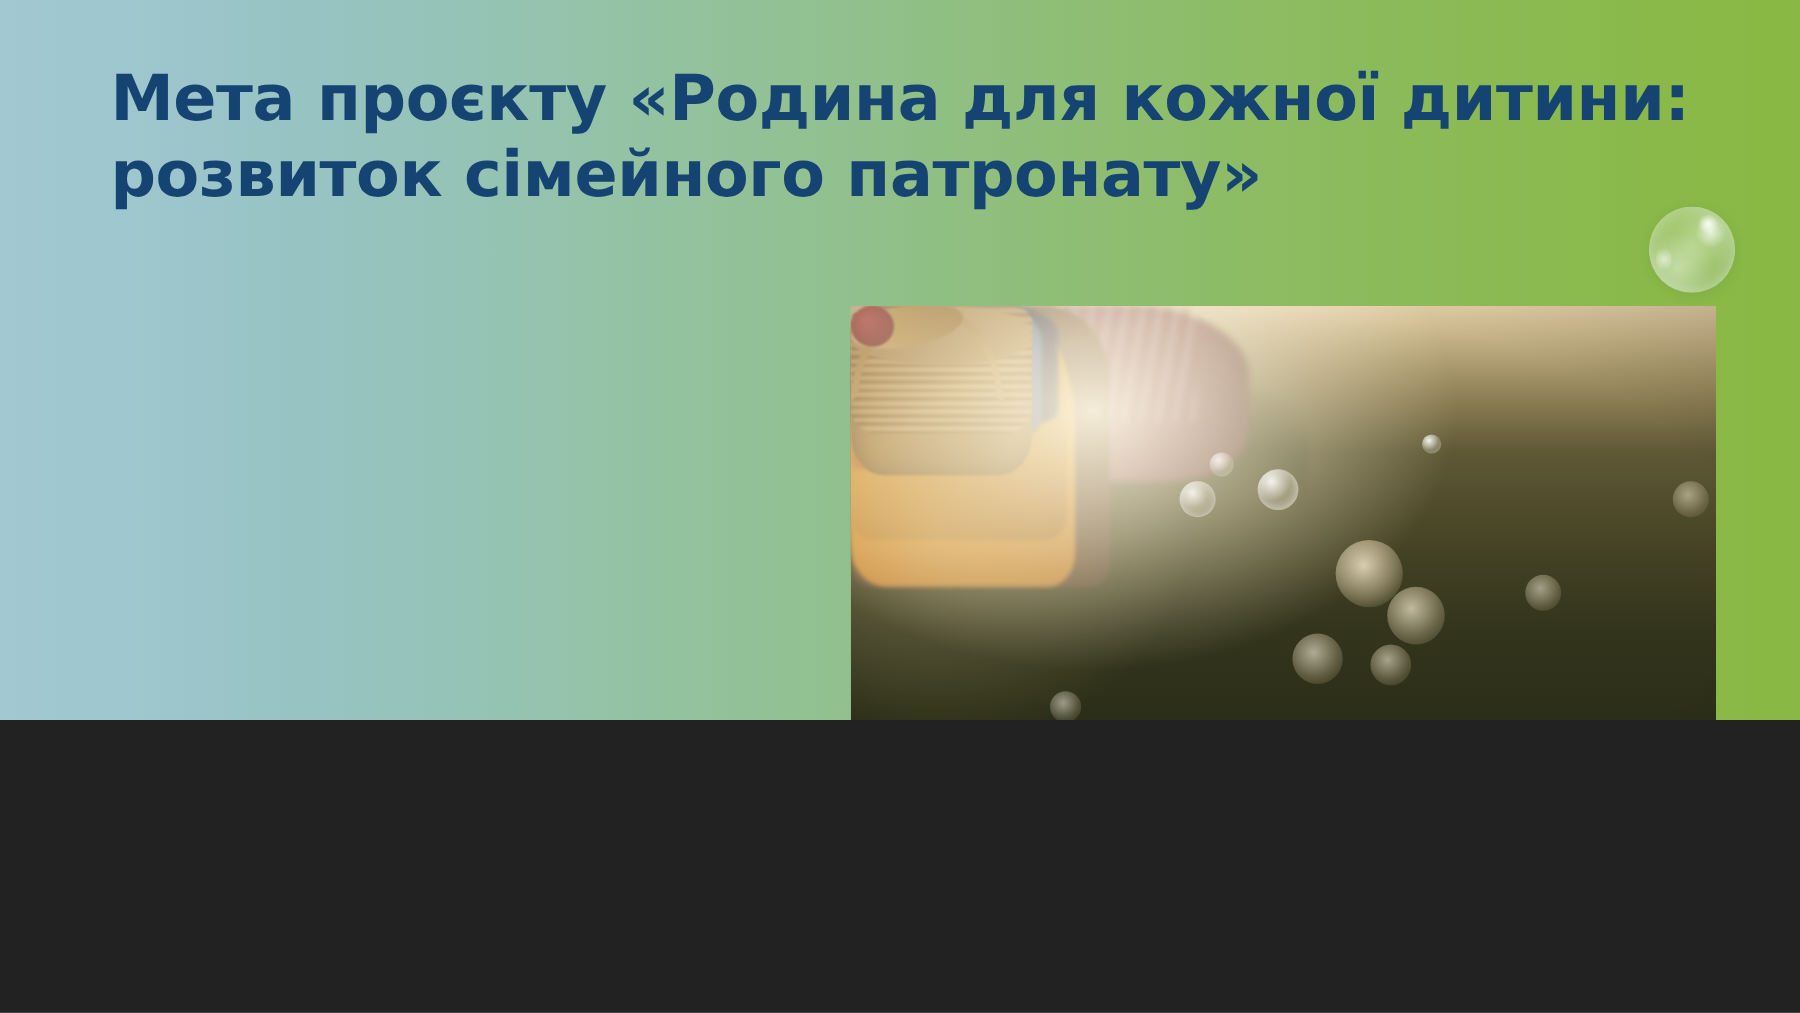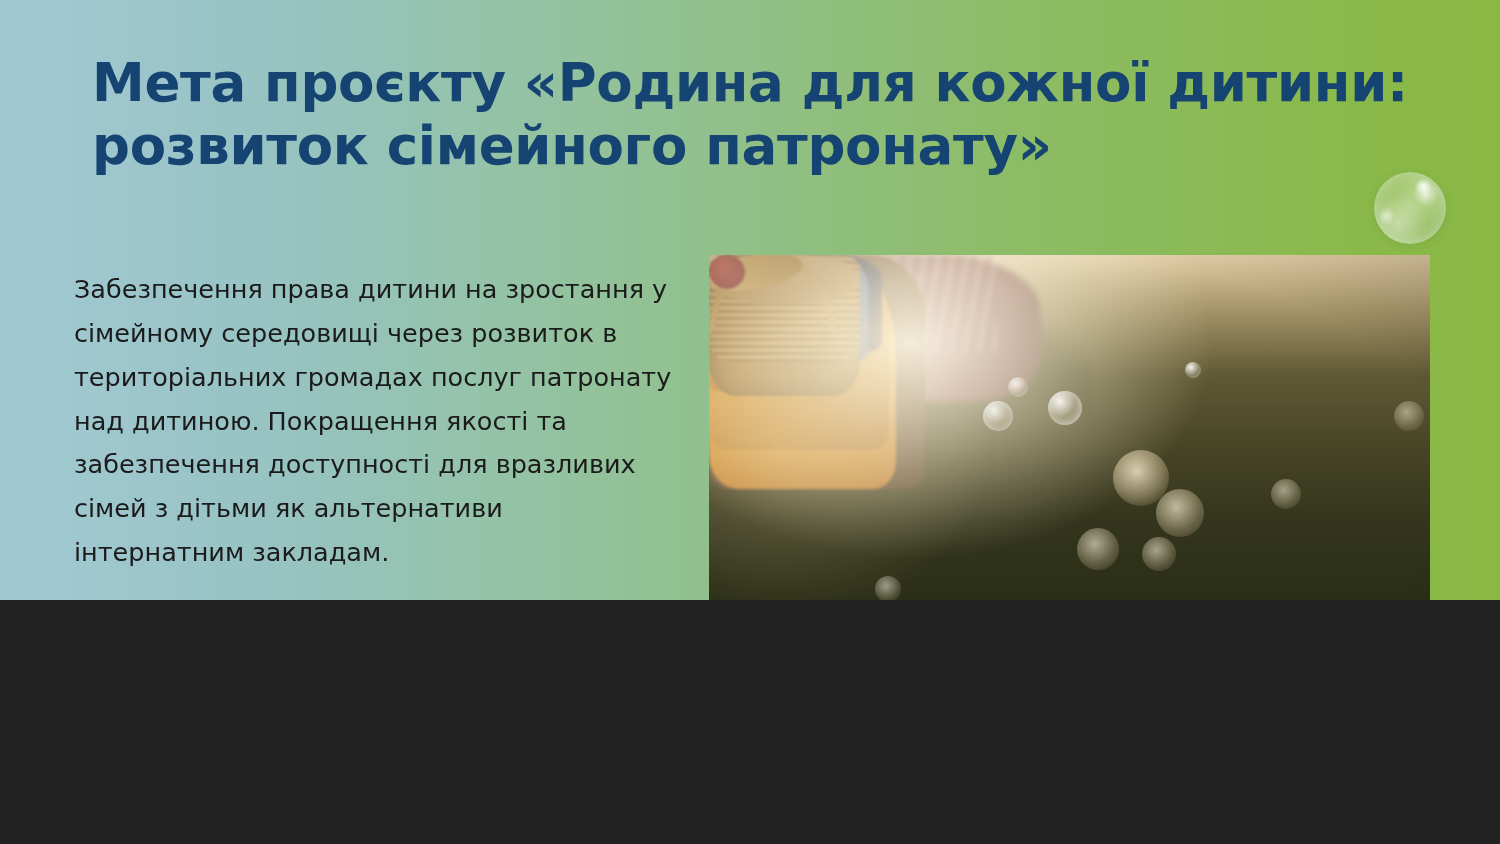--- a/index.html
+++ b/index.html
@@ -352,21 +352,20 @@
   #bubble-top-right { left: 1374px; top: 172px; width: 72px; height: 72px; }
   #bubble-bottom-left { left: 612px; top: 698px; width: 90px; height: 90px; }
 </style>
 </head>
 <body>
 
 <div class="slide">
 
   <h1 class="title">Мета проєкту «Родина для кожної дитини: розвиток сімейного патронату»</h1>
 
-  <p class="body-text">Забезпечення права дитини на зростання у сімейному середовищі через розвиток в територіальних громадах послуг патронату над дитиною. Покращення якості та забезпечення доступності для вразливих сімей з дітьми як альтернативи інтернатним закладам.</p>
 
   <div class="photo" title="Родина на пікніку в полі на заході сонця: дорослі та діти пускають мильні бульбашки, поруч плетений кошик із хлібом">
 
     <div class="layer sky"></div>
     <div class="layer field"></div>
     <div class="layer trees"></div>
     <div class="layer grass"></div>
 
     <div class="layer blanket"></div>
     <div class="layer blanket-stripes"></div>

